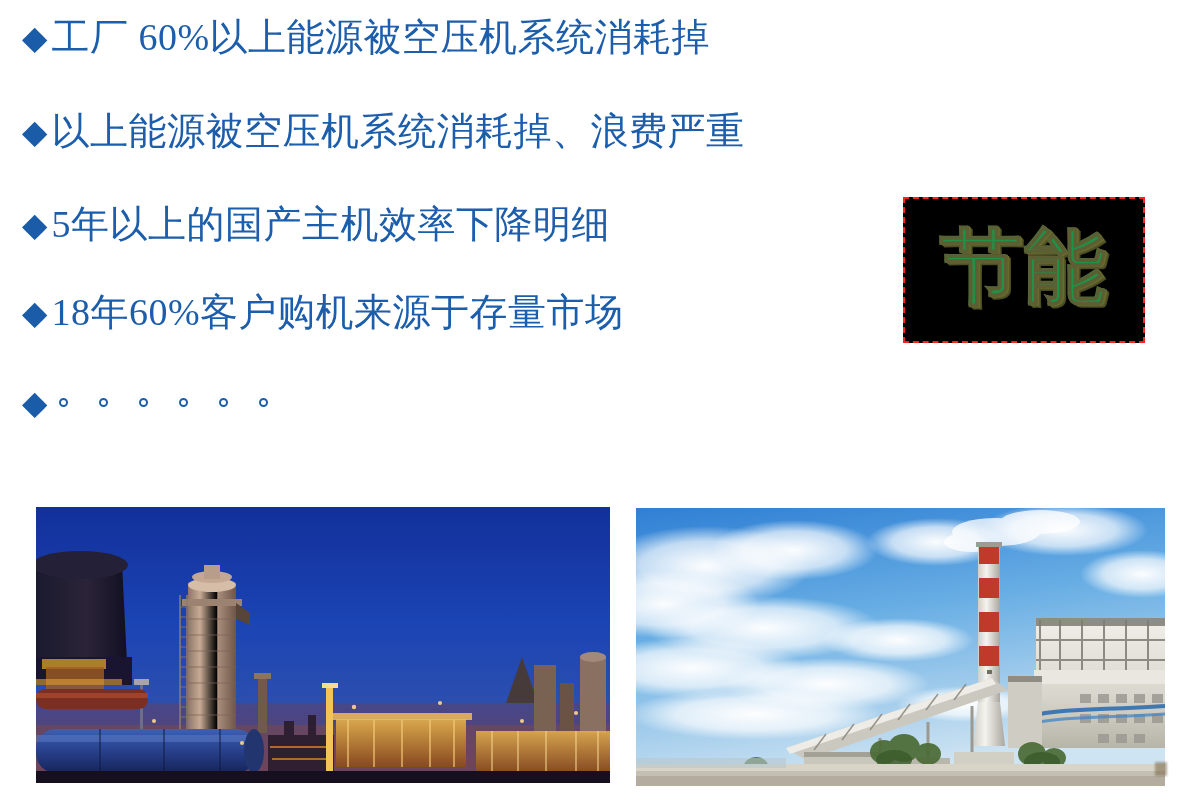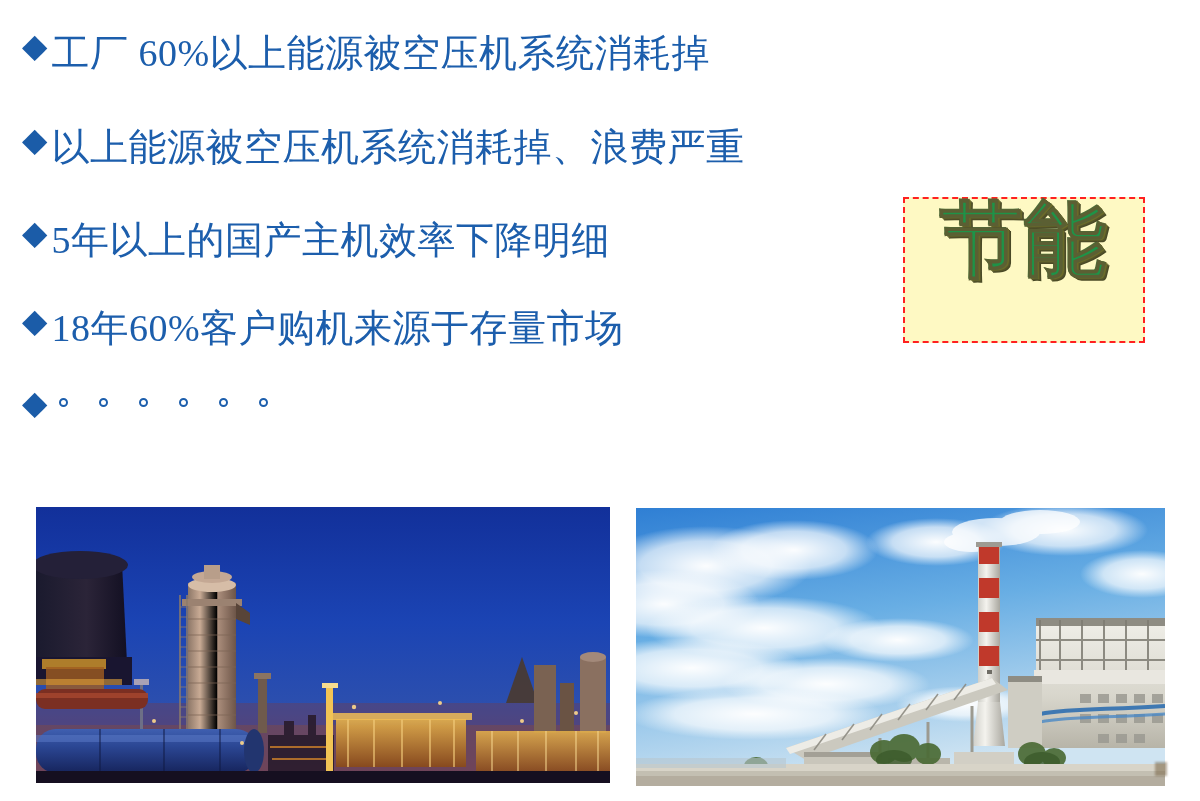--- a/index.html
+++ b/index.html
@@ -45,21 +45,20 @@
     margin-right: 4px;
     font-family: "DejaVu Sans", sans-serif;
   }
 
   .bullet-text {
     color: #1C5EAC;
     font-size: 38px;
     line-height: 1.05;
     letter-spacing: 0.5px;
     font-family: "Liberation Serif", "DejaVu Serif", serif;
-    margin-top: 16px;
   }
 
   .bullet-row[data-row="0"] { left: 22px; top: 18px; }
   .bullet-row[data-row="1"] { left: 22px; top: 112px; }
   .bullet-row[data-row="2"] { left: 22px; top: 205px; }
   .bullet-row[data-row="3"] { left: 22px; top: 293px; }
   .bullet-row[data-row="4"] { left: 22px; top: 386px; }
 
   .ellipsis-dots {
     display: flex;
@@ -77,22 +76,23 @@
 
   
   .stamp-box {
     position: absolute;
     left: 903px;
     top: 197px;
     width: 242px;
     height: 146px;
     border: 2px dashed #FF2020;
     box-sizing: border-box;
-    background: #fef9c3;
+    background: #000000;
     display: flex;
+    align-items: center;
     justify-content: center;
   }
   .stamp-text {
     font-family: "DejaVu Sans", "Liberation Sans", sans-serif;
     font-weight: bold;
     font-size: 82px;
     line-height: 1;
     color: #1E9348;
     letter-spacing: 2px;
     text-shadow:

